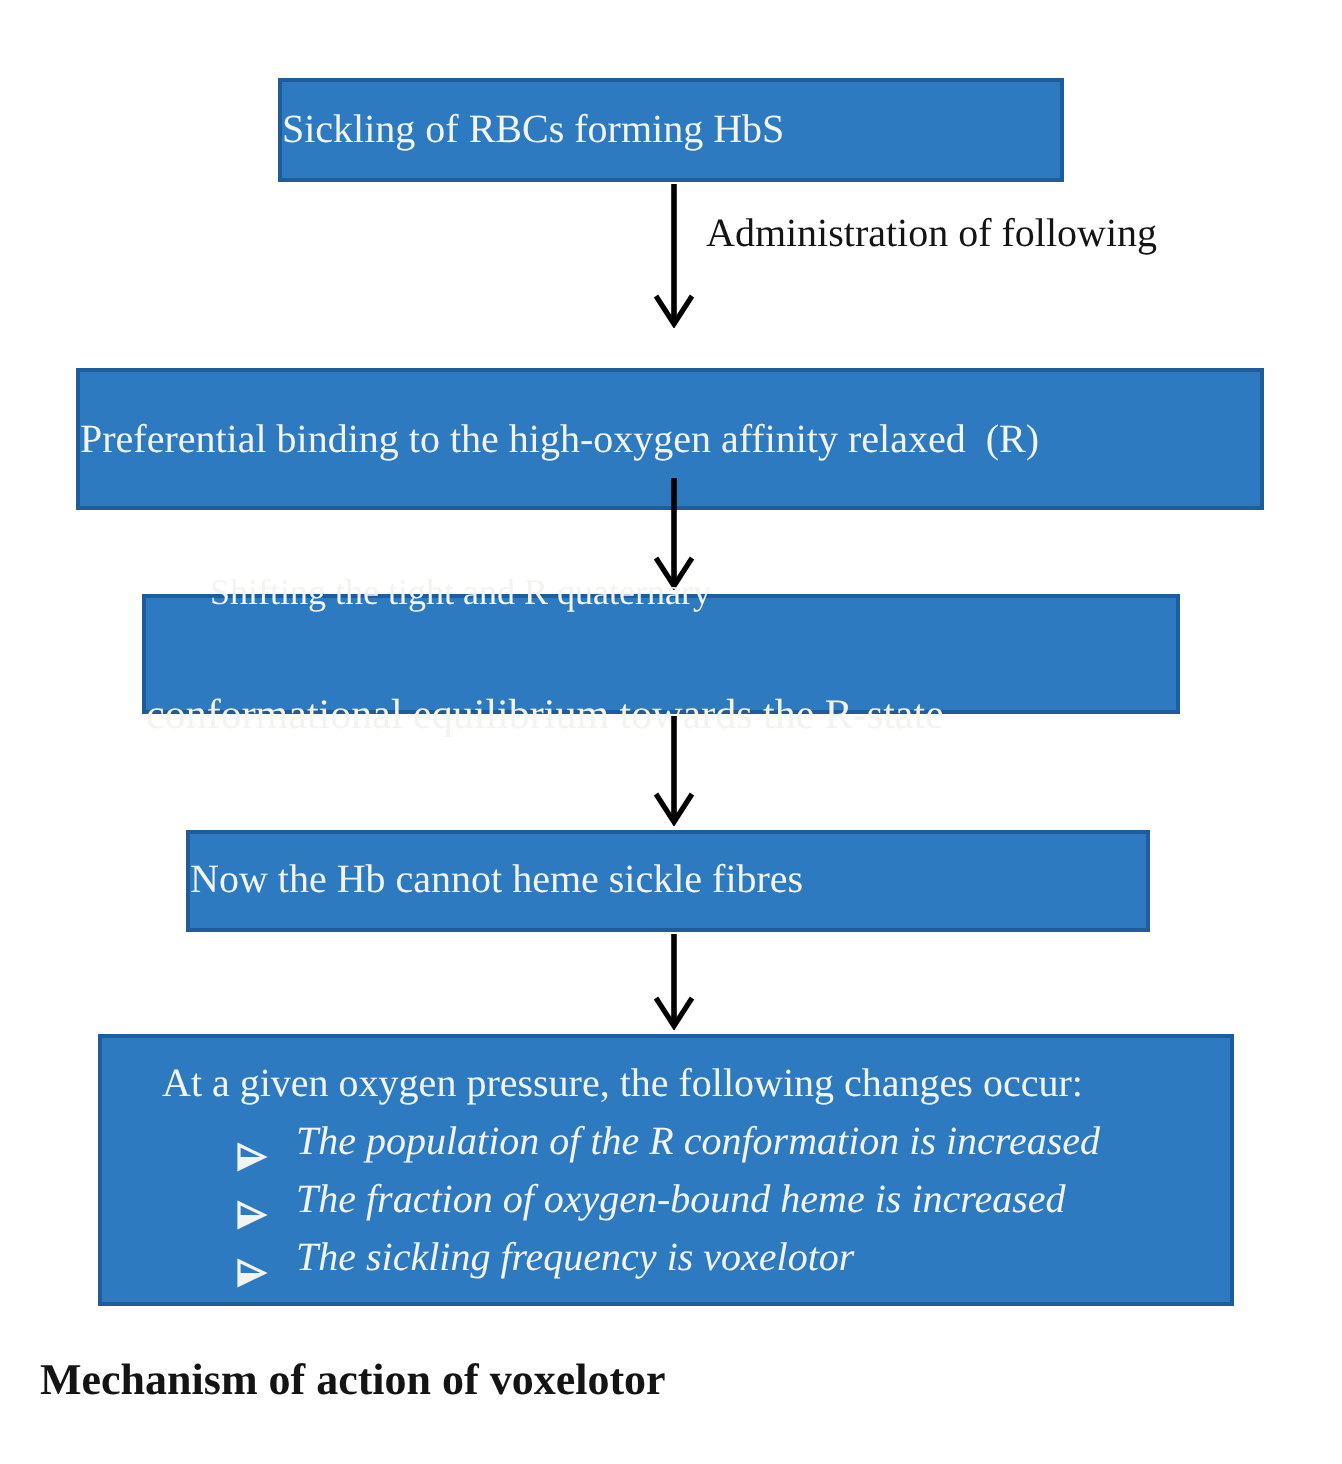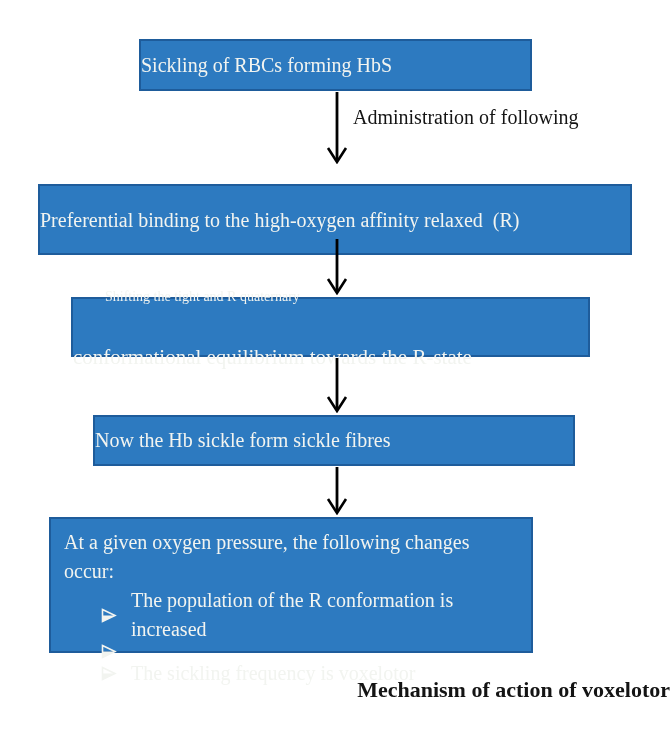--- a/index.html
+++ b/index.html
@@ -27,35 +27,36 @@
     text-align: left;
   }
   .flow-box .line {
     white-space: pre-wrap;
     line-height: 1.55;
   }
   #box-1 { left: 139px; top: 39px;  width: 393px; height: 52px; font-size: 20px; }
   #box-2 { left: 38px;  top: 167px; width: 594px; height: 71px; font-size: 20px; margin-top: 17px; }
   #box-2 .line { line-height: 32px; }
   #box-3 { left: 71px;  top: 297px; width: 519px; height: 60px; }
-  #box-3 .line-small { font-size: 14px; line-height: 27px; padding-left: 32px; }
+  #box-3 .line-small { font-size: 18px; line-height: 27px; padding-left: 32px; }
   #box-3 .line-big   { font-size: 21px; line-height: 30px; margin-top: 32px; }
   #box-4 { left: 93px;  top: 415px; width: 482px; height: 51px; font-size: 20px; }
   #box-5 {
-    left: 49px; top: 517px; width: 484px; height: 136px;
+    left: 49px; top: 517px; width: 568px; height: 136px;
     font-size: 20px;
     justify-content: flex-start;
     text-align: left;
-    padding: 9px 8px 6px 13px;
+    padding: 9px 8px 6px 30px;
   }
   #box-5 .heading { line-height: 29px; }
   .bullet-row {
     display: flex;
-    align-items: center;
+    align-items: flex-end;
     line-height: 29px;
+    font-style: italic;
   }
   .bullet-row .bullet-icon {
     margin-left: 37px;
     margin-right: 14px;
     flex: 0 0 auto;
     display: inline-flex;
   }
   .flow-arrow { position: absolute; left: 322px; width: 30px; }
   #arrow-1 { top: 92px;  height: 72px; }
   #arrow-2 { top: 239px; height: 56px; }
@@ -67,21 +68,21 @@
     top: 106px;
     font-size: 20px;
     color: #141414;
     white-space: nowrap;
   }
   .caption {
     position: absolute;
     left: 20px;
     top: 677px;
     width: 650px;
-    text-align: right;
+    text-align: left;
     font-size: 22px;
     font-weight: bold;
     color: #141414;
   }
 </style>
 </head>
 <body>
 
 <div class="canvas">
 
@@ -108,21 +109,21 @@
     <div class="line line-small">Shifting the tight and R quaternary</div>
     <div class="line line-big">conformational equilibrium towards the R-state</div>
   </div>
 
   <svg class="flow-arrow" id="arrow-3" viewBox="0 0 30 55" xmlns="http://www.w3.org/2000/svg">
     <line x1="15" y1="0" x2="15" y2="52" stroke="#000" stroke-width="2.8"></line>
     <polyline points="6,39 15,53 24,39" fill="none" stroke="#000" stroke-width="2.6"></polyline>
   </svg>
 
   <div class="flow-box" id="box-4">
-    <div class="line">Now the Hb sickle form sickle fibres</div>
+    <div class="line">Now the Hb cannot heme sickle fibres</div>
   </div>
 
   <svg class="flow-arrow" id="arrow-4" viewBox="0 0 30 48" xmlns="http://www.w3.org/2000/svg">
     <line x1="15" y1="0" x2="15" y2="45" stroke="#000" stroke-width="2.8"></line>
     <polyline points="6,32 15,46 24,32" fill="none" stroke="#000" stroke-width="2.6"></polyline>
   </svg>
 
   <div class="flow-box" id="box-5">
     <div class="heading">At a given oxygen pressure, the following changes occur:</div>
     <div class="bullet-row">
@@ -130,20 +131,21 @@
         <polygon points="1.5,1.5 14,7.5 1.5,13.5" fill="none" stroke="#f2f4f0" stroke-width="1.6"></polygon>
         <polygon points="1.5,7.5 14,7.5 1.5,13.5" fill="#f2f4f0" stroke="none"></polygon>
       </svg>
       <span>The population of the R conformation is increased</span>
     </div>
     <div class="bullet-row">
       <svg class="bullet-icon" width="16" height="15" viewBox="0 0 16 15" xmlns="http://www.w3.org/2000/svg">
         <polygon points="1.5,1.5 14,7.5 1.5,13.5" fill="none" stroke="#f2f4f0" stroke-width="1.6"></polygon>
         <polygon points="1.5,7.5 14,7.5 1.5,13.5" fill="#f2f4f0" stroke="none"></polygon>
       </svg>
+      <span>The fraction of oxygen-bound heme is increased</span>
     </div>
     <div class="bullet-row">
       <svg class="bullet-icon" width="16" height="15" viewBox="0 0 16 15" xmlns="http://www.w3.org/2000/svg">
         <polygon points="1.5,1.5 14,7.5 1.5,13.5" fill="none" stroke="#f2f4f0" stroke-width="1.6"></polygon>
         <polygon points="1.5,7.5 14,7.5 1.5,13.5" fill="#f2f4f0" stroke="none"></polygon>
       </svg>
       <span>The sickling frequency is voxelotor</span>
     </div>
   </div>
 

